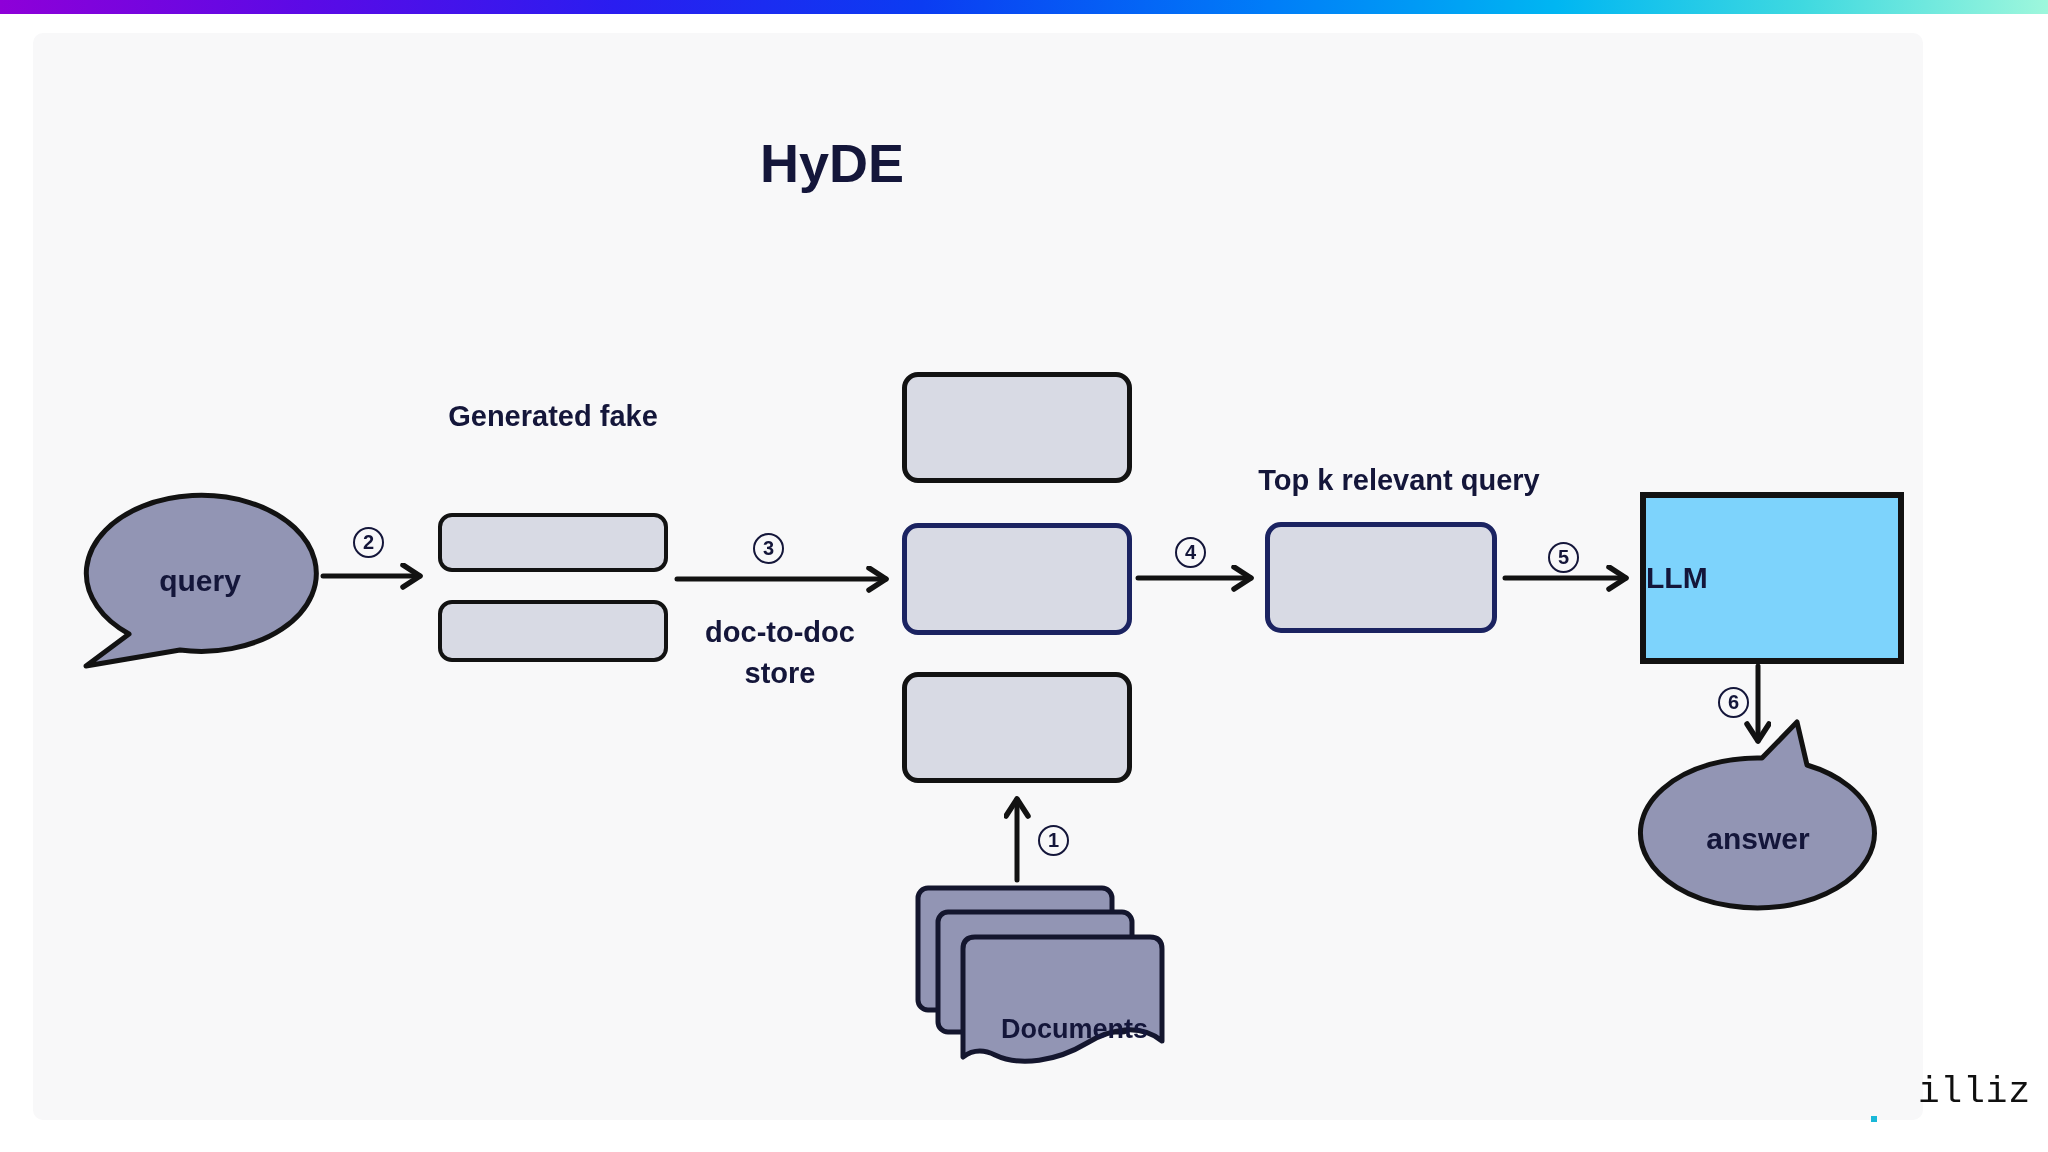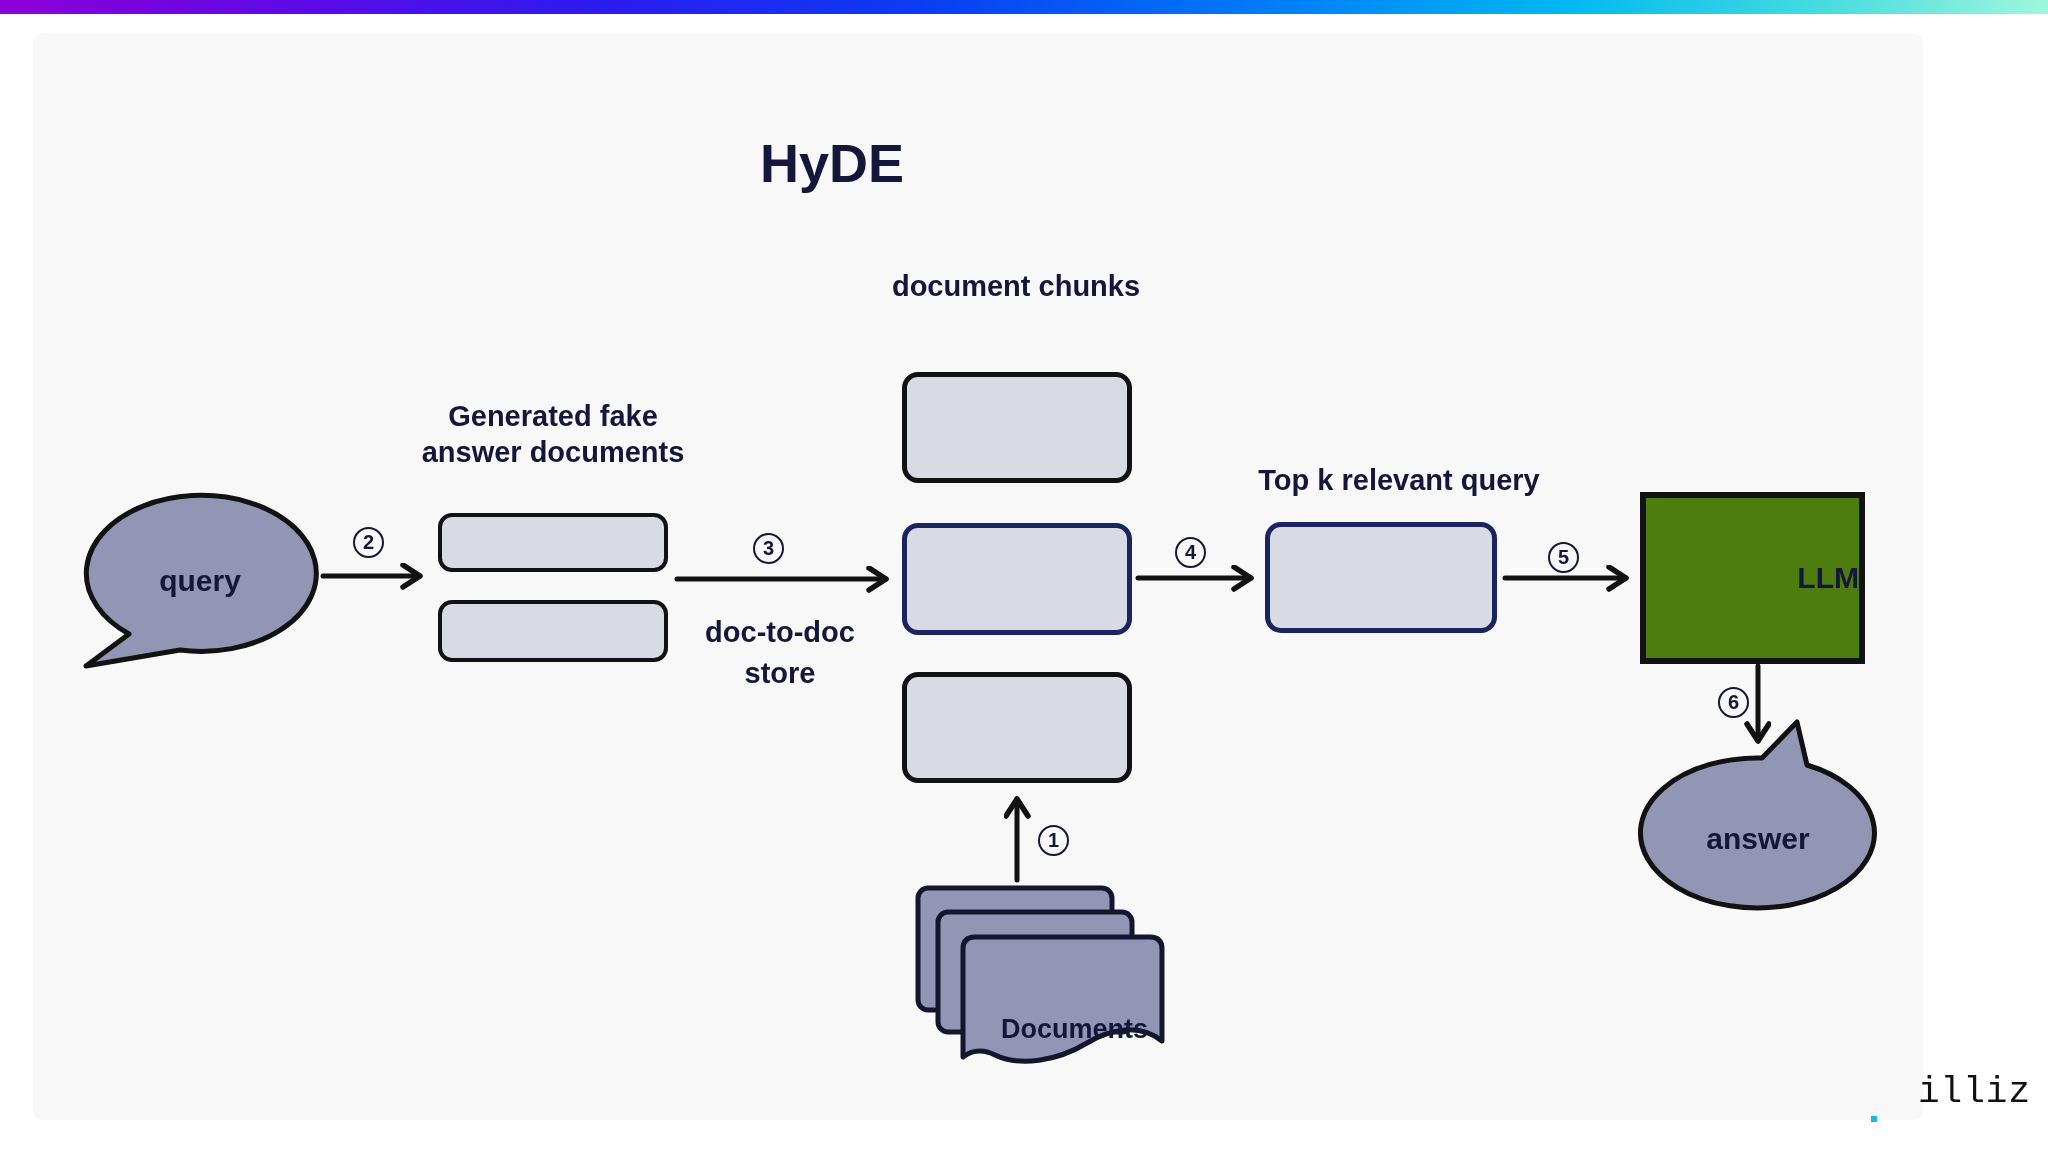--- a/index.html
+++ b/index.html
@@ -23,23 +23,23 @@
     font-size:54px;font-weight:700;color:#14163a;line-height:1;margin-top:48px;
   }
   .node-label{
     text-align:center;font-size:29px;font-weight:700;color:#14163a;line-height:36px;
   }
   .box{
     box-sizing:border-box;background:#d8dae4;border:5px solid #121212;border-radius:16px;
   }
   .box.navy{border-color:#1b2361;}
   .llm-box{
-    box-sizing:border-box;left:1640px;top:492px;width:225px;height:172px;
-    background:#4d7c0f;border:6px solid #121212;
-    display:flex;align-items:center;justify-content:flex-end;
+    box-sizing:border-box;left:1640px;top:492px;width:264px;height:172px;
+    background:#7dd3fc;border:6px solid #121212;
+    display:flex;align-items:center;justify-content:flex-start;
     font-size:30px;font-weight:700;color:#14163a;
   }
   .shape-text{
     text-align:center;font-size:30px;font-weight:700;color:#14163a;line-height:1.1;
   }
   .step-circle{
     box-sizing:border-box;width:31px;height:31px;border:2.5px solid #14163a;border-radius:50%;
     display:flex;align-items:center;justify-content:center;
     font-size:20px;font-weight:600;color:#14163a;background:transparent;
   }
@@ -59,32 +59,30 @@
 
 <div class="abs title">HyDE</div>
 
 <svg class="abs" style="left:78px;top:488px" width="250" height="200" viewBox="0 0 250 200">
   <path d="M 51,146 A 115,78 0 1 1 102,162 L 8,178 Z" fill="#9295b4" stroke="#121212" stroke-width="5" stroke-linejoin="round"></path>
 </svg>
 <div class="abs shape-text" style="left:100px;top:564px;width:200px;">query</div>
 
 <div class="abs node-label" style="left:403px;top:398px;width:300px;">
   <div>Generated fake</div>
-  <div>answer documents</div>
 </div>
 <div class="abs box" style="left:438px;top:513px;width:230px;height:59px;border-width:4px;border-radius:14px;"></div>
 <div class="abs box" style="left:438px;top:600px;width:230px;height:62px;border-width:4px;border-radius:14px;"></div>
 
 <div class="abs node-label" style="left:680px;top:612px;width:200px;line-height:41px;">
   <div>doc-to-doc</div>
   <div>store</div>
 </div>
 
 <div class="abs node-label" style="left:866px;top:268px;width:300px;">
-  <div>document chunks</div>
 </div>
 <div class="abs box" style="left:902px;top:372px;width:230px;height:111px;"></div>
 <div class="abs box navy" style="left:902px;top:523px;width:230px;height:112px;"></div>
 <div class="abs box" style="left:902px;top:672px;width:230px;height:111px;"></div>
 
 <div class="abs node-label" style="left:1199px;top:462px;width:400px;">Top k relevant query</div>
 <div class="abs box navy" style="left:1265px;top:522px;width:232px;height:111px;"></div>
 
 <div class="abs llm-box">
   <span>LLM</span>

